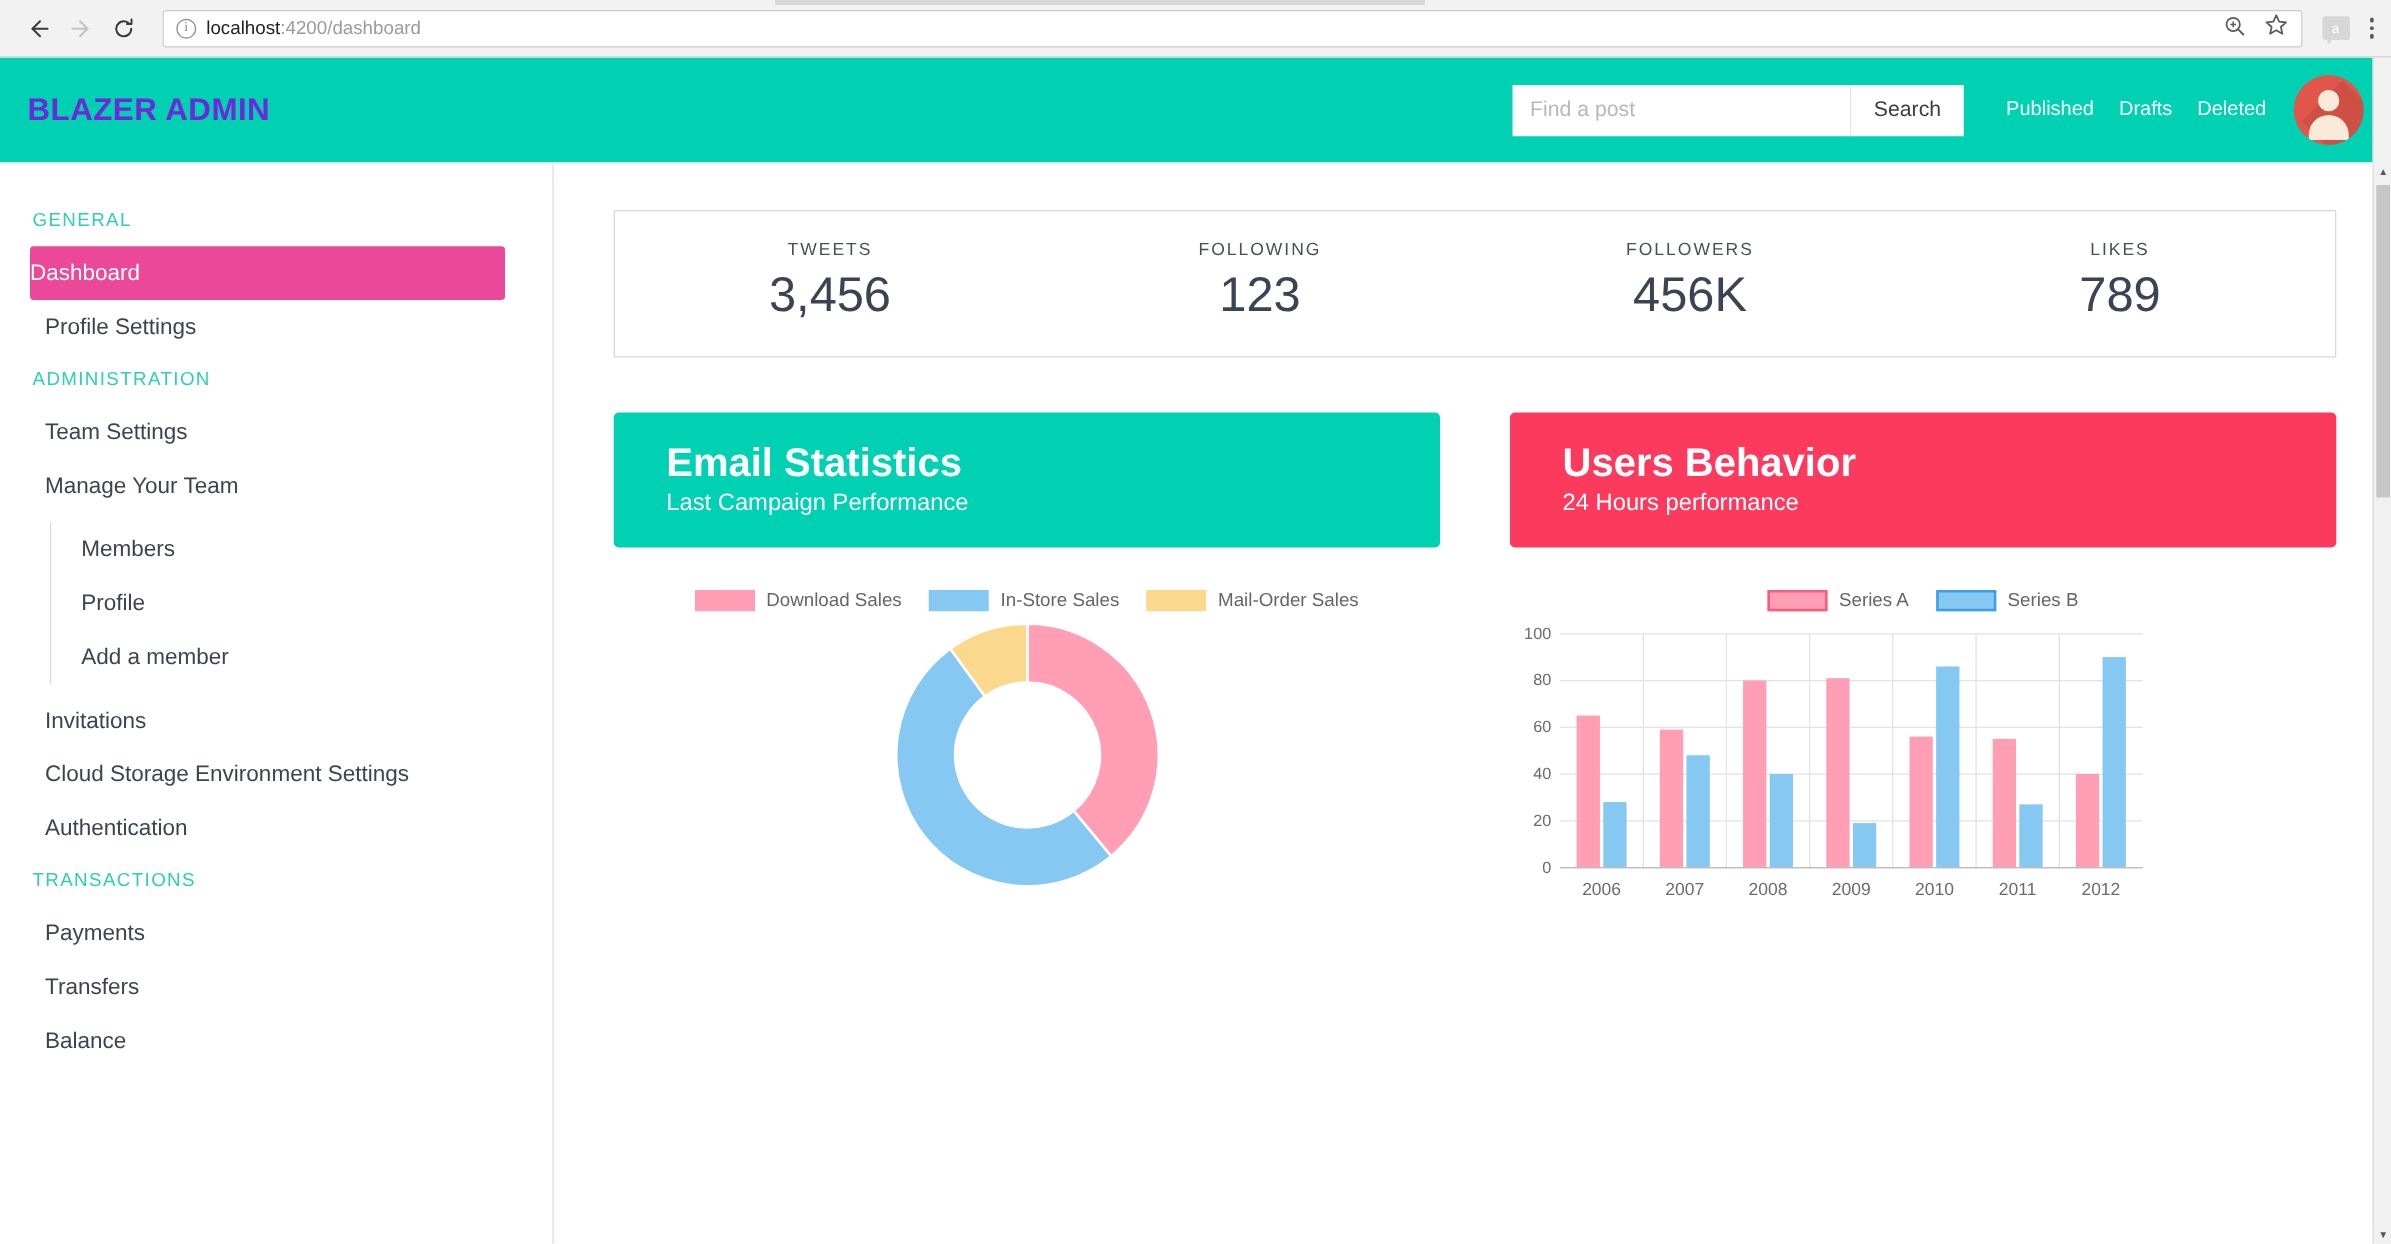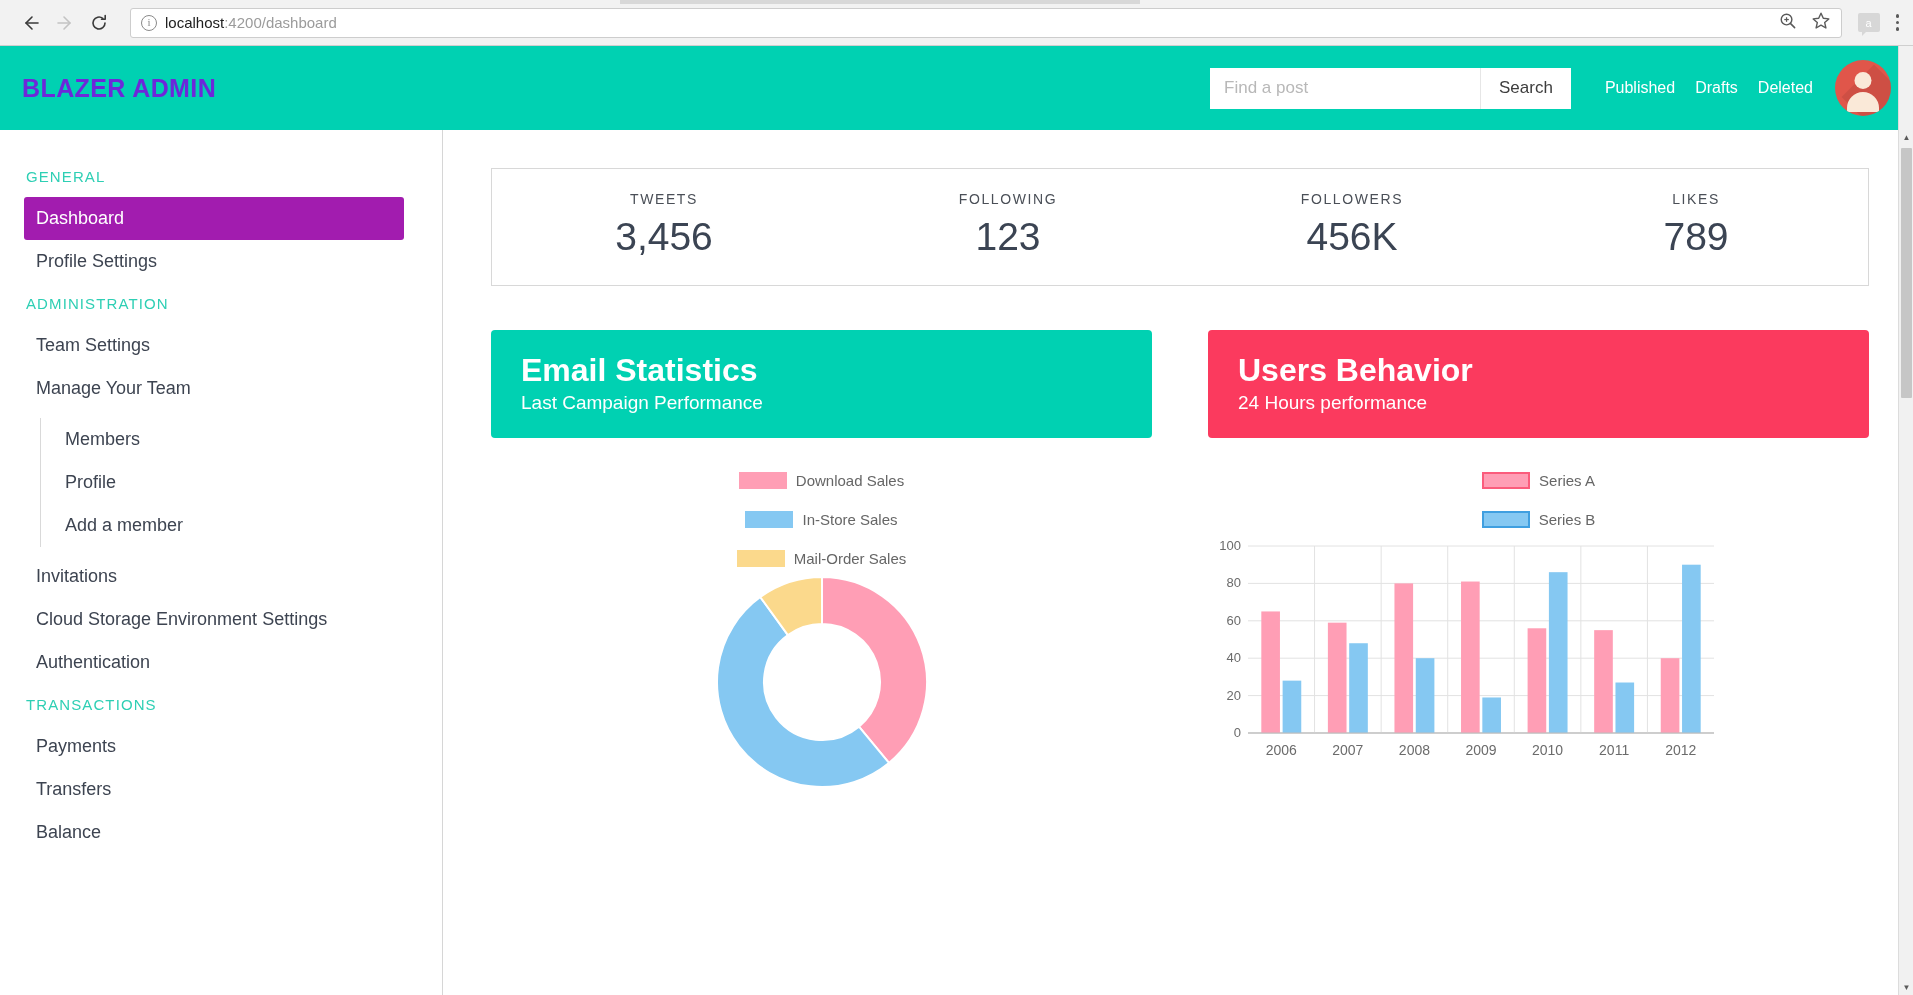--- a/index.html
+++ b/index.html
@@ -98,22 +98,22 @@
   }
   .sb-section {
     color: #2ecfb4; font-size: 15px; letter-spacing: 1.1px;
     padding: 12px 0 12px 26px;
   }
   .sb-item {
     font-size: 18px; color: #3d4451; padding: 11px 0 11px 36px;
     cursor: pointer; white-space: nowrap;
   }
   .sb-item.active {
-    background: #a21caf; color: #fff; margin: 0 38px 0 24px;
-    border-radius: 3px; padding-left: 12px;
+    background: #ec4899; color: #fff; margin: 0 38px 0 24px;
+    border-radius: 3px; padding-left: 0;
   }
   .sb-sub { border-left: 1px solid #d9d9d9; margin: 8px 0 8px 40px; }
   .sb-sub .sb-item { padding-left: 24px; }
 
   .content {
     flex: 1; background: #fff; padding: 38px 44px 0 48px; overflow: hidden;
     position: relative;
   }
 
   
@@ -124,28 +124,28 @@
   .stat { flex: 1; text-align: center; }
   .stat-label {
     font-size: 14px; letter-spacing: 1.6px; color: #4a4f57; margin-bottom: 8px;
   }
   .stat-value { font-size: 39px; color: #3b4453; font-weight: 300; }
 
   
   .cards { display: flex; gap: 56px; }
   .card { flex: 1; min-width: 0; }
   .card-head {
-    border-radius: 4px; padding: 22px 30px 24px; color: #fff;
+    border-radius: 4px; padding: 22px 42px 24px; color: #fff;
   }
   .card-head.teal { background: #00d1b2; }
   .card-head.red { background: #fb3a5e; }
   .card-title { font-size: 32px; font-weight: bold; line-height: 1.15; }
   .card-sub { font-size: 19px; margin-top: 3px; }
 
-  .legend { display: flex; justify-content: center; align-items: center; gap: 22px; margin: 34px 0 8px; flex-direction: column; }
+  .legend { display: flex; justify-content: center; align-items: center; gap: 22px; margin: 34px 0 8px; }
   .legend-item { display: flex; align-items: center; gap: 9px; }
   .swatch { width: 48px; height: 17px; display: block; }
   .swatch.bordered { border: 2px solid; }
   .legend-label { font-size: 15px; color: #666; }
 
   
   .donut-wrap { display: flex; justify-content: center; margin-top: 6px; }
   .donut { position: relative; width: 214px; height: 214px; }
 
   

